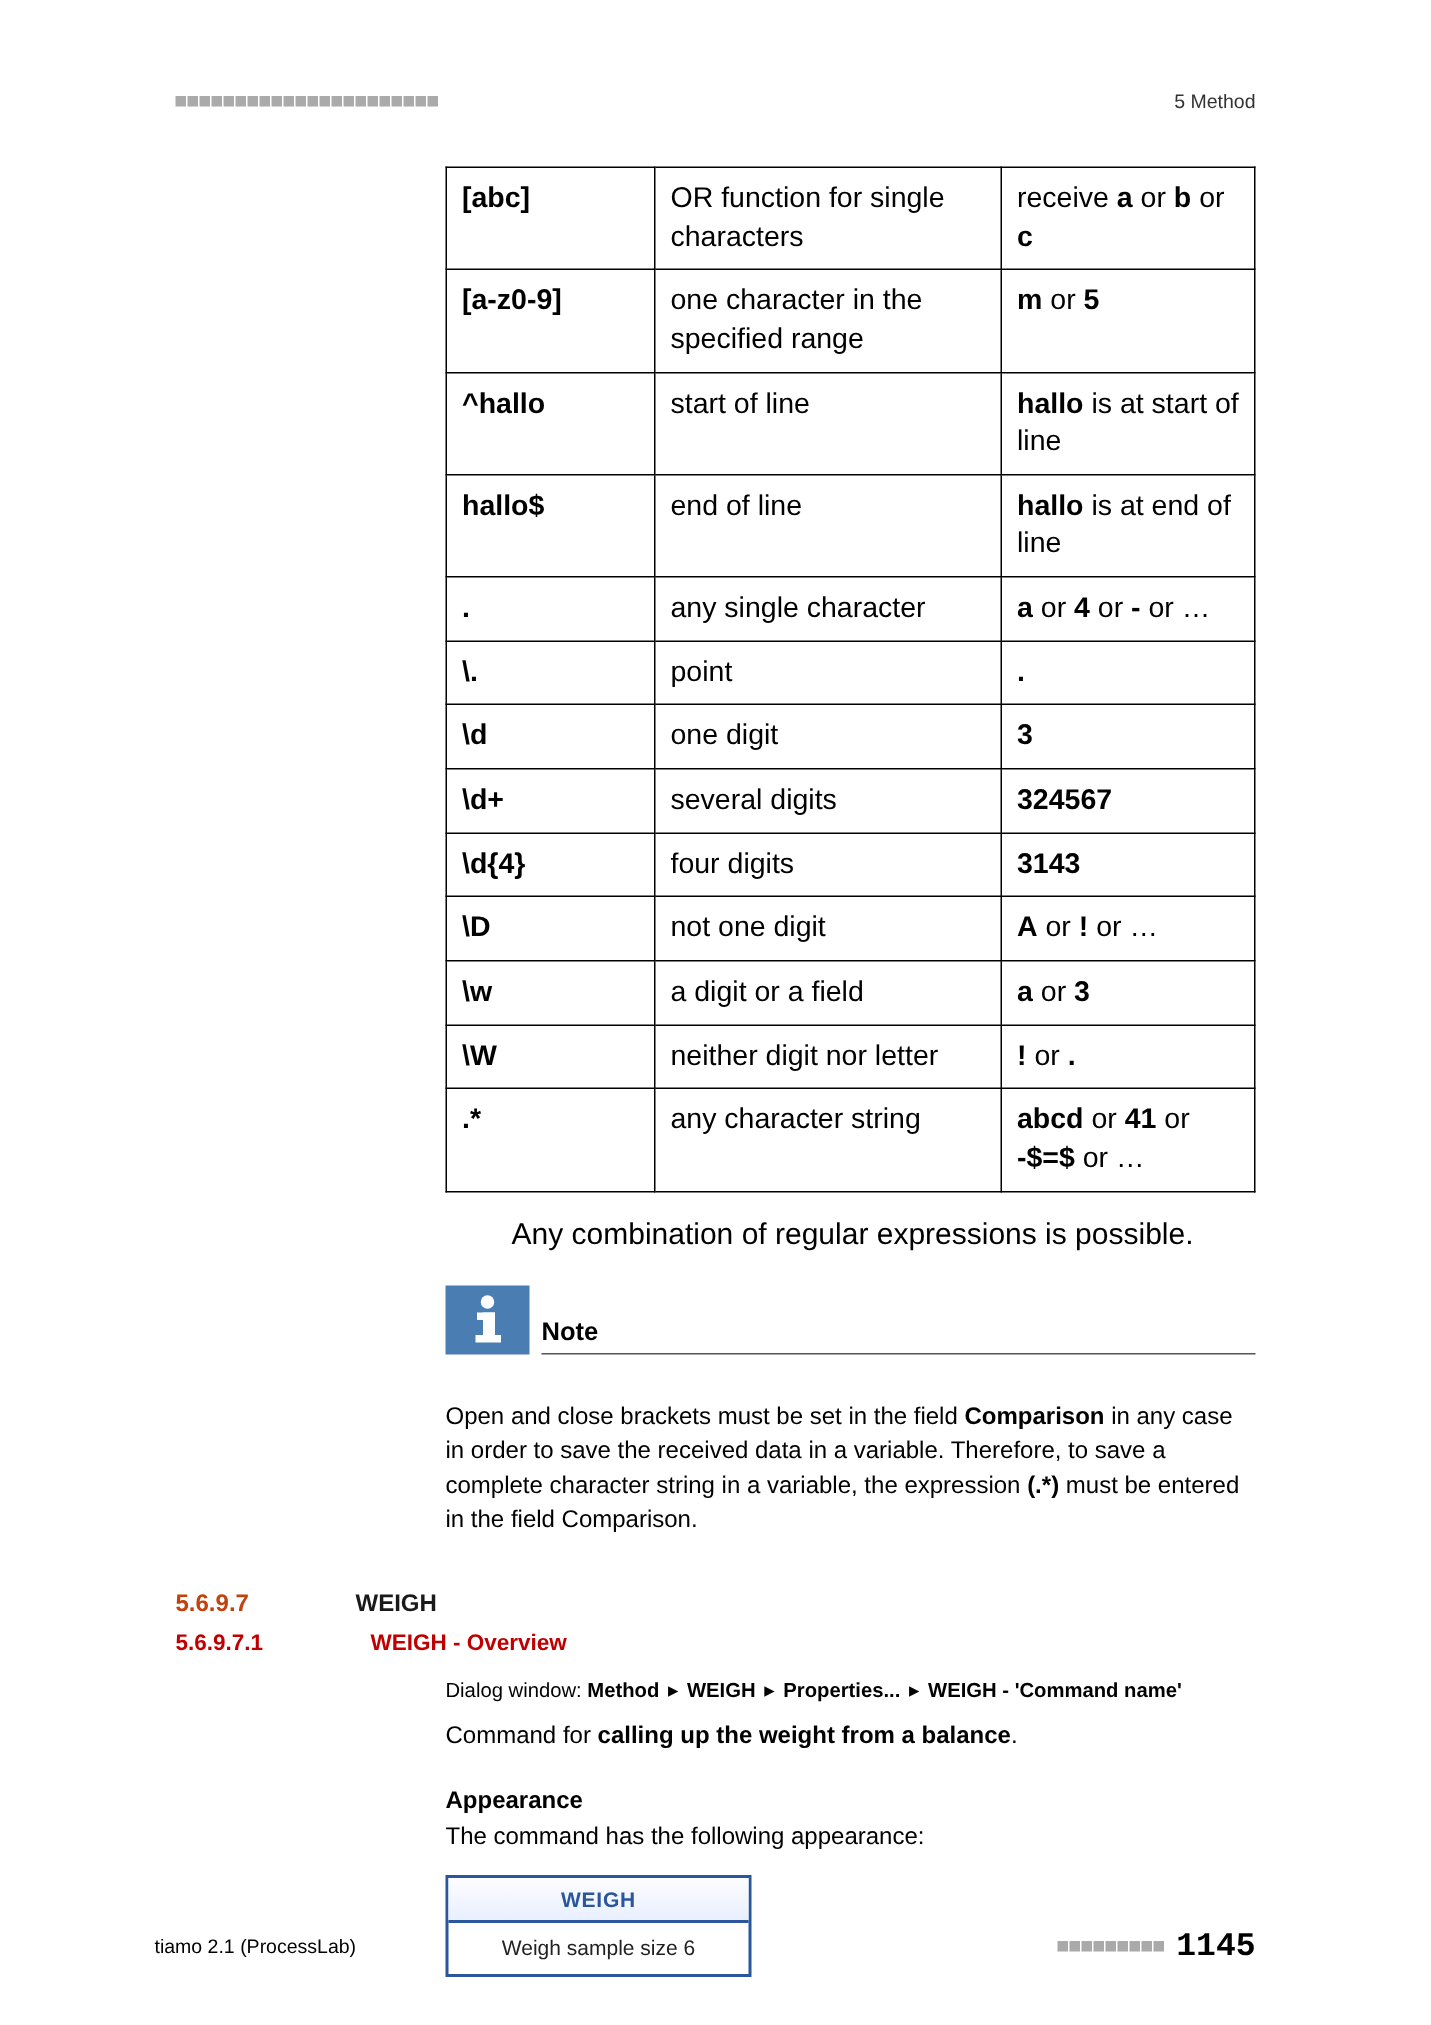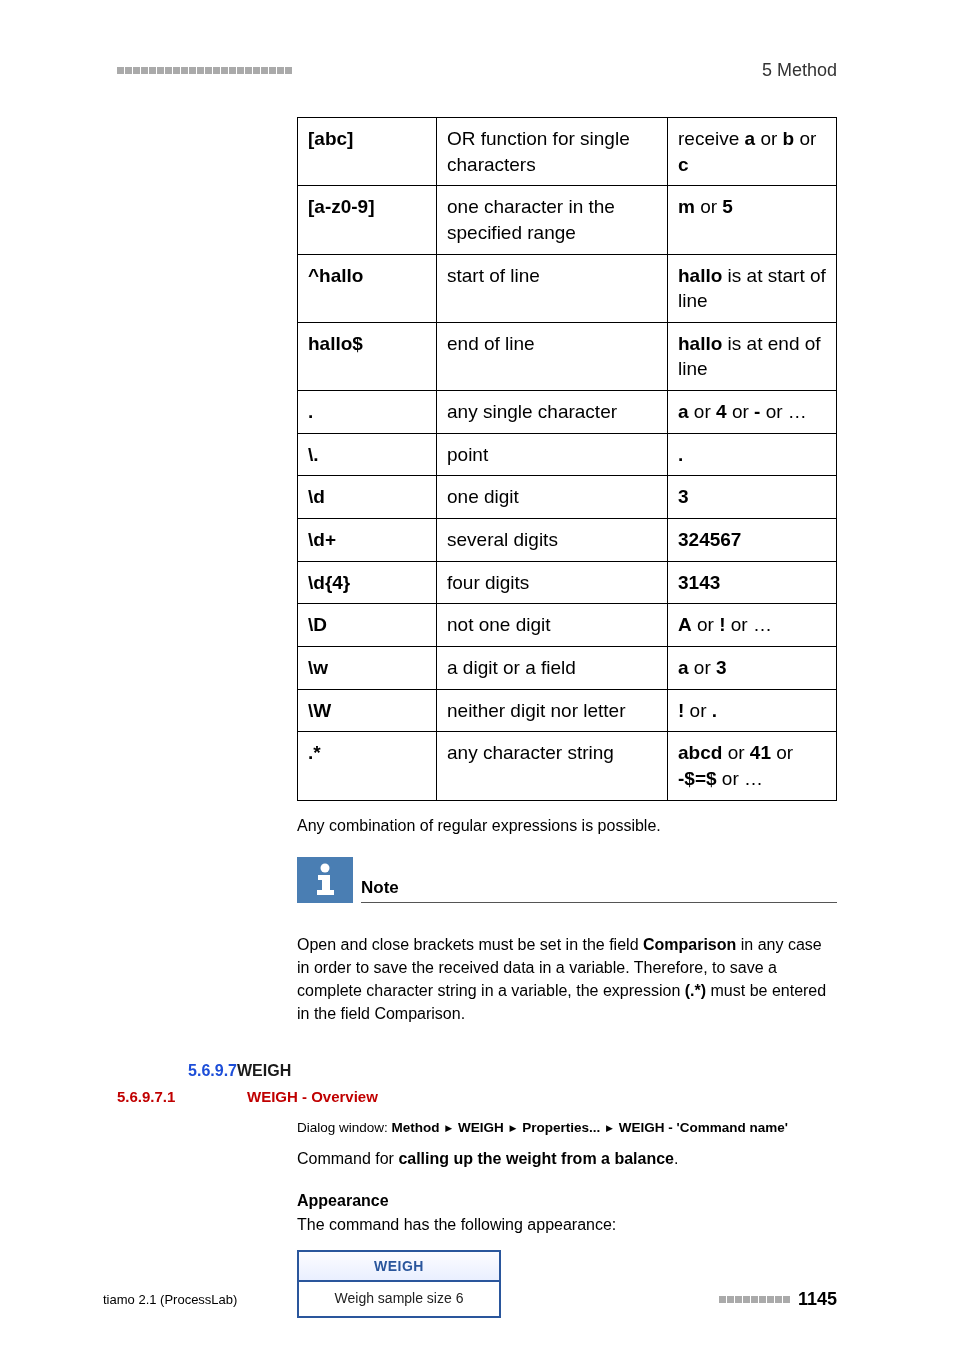--- a/index.html
+++ b/index.html
@@ -27,44 +27,45 @@
   .header-left-blocks {
     display: flex;
     gap: 1px;
   }
   .hblock {
     width: 7px;
     height: 7px;
     background: #aaa;
   }
   .header-right {
-    font-size: 18px;
+    font-size: 13px;
     color: #333;
   }
   .content {
     margin-left: 180px;
   }
   table.regex {
     border-collapse: collapse;
     width: 100%;
     font-size: 19px;
   }
   table.regex td {
     border: 1px solid #000;
     padding: 8px 10px 8px 10px;
     vertical-align: top;
     line-height: 1.35;
   }
   table.regex td.c1 { width: 118px; font-weight: 700; }
   table.regex td.c2 { width: 210px; }
   table.regex td.c3 { }
   .after-table {
-    font-size: 16px;
+    font-size: 20px;
     margin-top: 14px;
     line-height: 1.4;
+    margin-left: 44px;
   }
   .note-block {
     margin-top: 20px;
   }
   .note-header-row {
     display: flex;
     align-items: stretch;
   }
   .note-icon {
     width: 56px;
@@ -97,22 +98,21 @@
   .sec-row {
     display: flex;
     align-items: baseline;
     margin-top: 36px;
   }
   .sec-num {
     width: 120px;
     flex: 0 0 auto;
     font-weight: 700;
     font-size: 16px;
-    color: #1d4ed8;
-    text-align: right;
+    color: #c2410c;
   }
   .sec-title {
     font-weight: 700;
     font-size: 16px;
     color: #1a1a1a;
   }
   .subsec-row {
     display: flex;
     align-items: flex-end;
     margin-top: 8px;
@@ -191,21 +191,22 @@
     gap: 1px;
     margin-right: 8px;
   }
   .fblock {
     width: 7px;
     height: 7px;
     background: #aaa;
   }
   .page-num {
     font-weight: 700;
-    font-size: 18px;
+    font-size: 22px;
+    font-family: Liberation Mono, monospace;
   }
   b { font-weight: 700; }
 </style>
 </head>
 <body>
 
 <div class="page">
 
   <div class="header">
     <div class="header-left-blocks">

